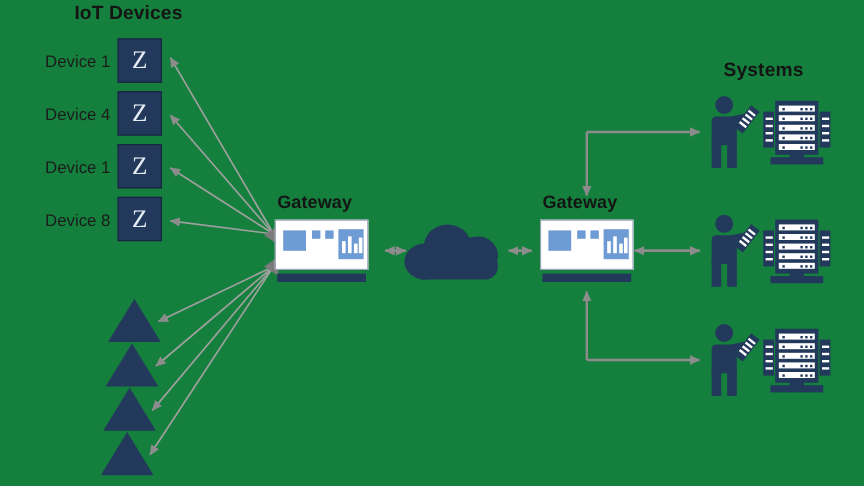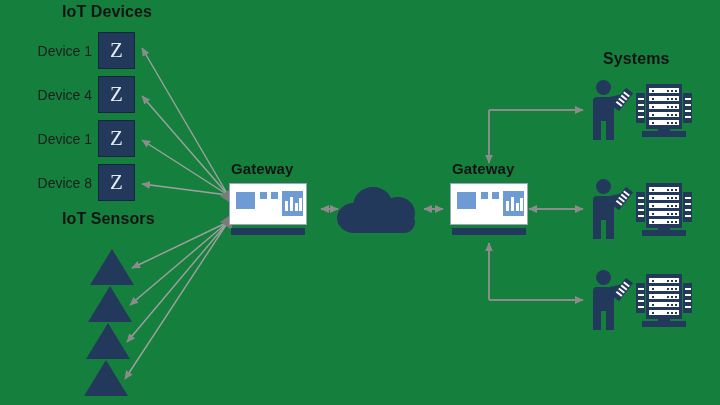--- a/index.html
+++ b/index.html
@@ -275,21 +275,20 @@
       <path d="M489,110 L489,163" marker-end="url(#ah)"></path>
     </g>
 
     <g stroke="#8c8c8c" stroke-width="2" fill="none">
       <path d="M489,300 L583,300" marker-end="url(#ah)"></path>
       <path d="M489,300 L489,243" marker-end="url(#ah)"></path>
     </g>
   </svg>
 
   <div class="hdr hdr-iot-devices">IoT Devices</div>
-  <div class="hdr hdr-iot-sensors">IoT Sensors</div>
   <div class="hdr hdr-systems">Systems</div>
   <div class="hdr hdr-gw-left">Gateway</div>
   <div class="hdr hdr-gw-right">Gateway</div>
 
   <div>
     <div class="devlabel" style="top:43px">Device 1</div>
     <div class="devbox" style="left:98px; top:32px">Z</div>
 
     <div class="devlabel" style="top:87px">Device 4</div>
     <div class="devbox" style="left:98px; top:76px">Z</div>

